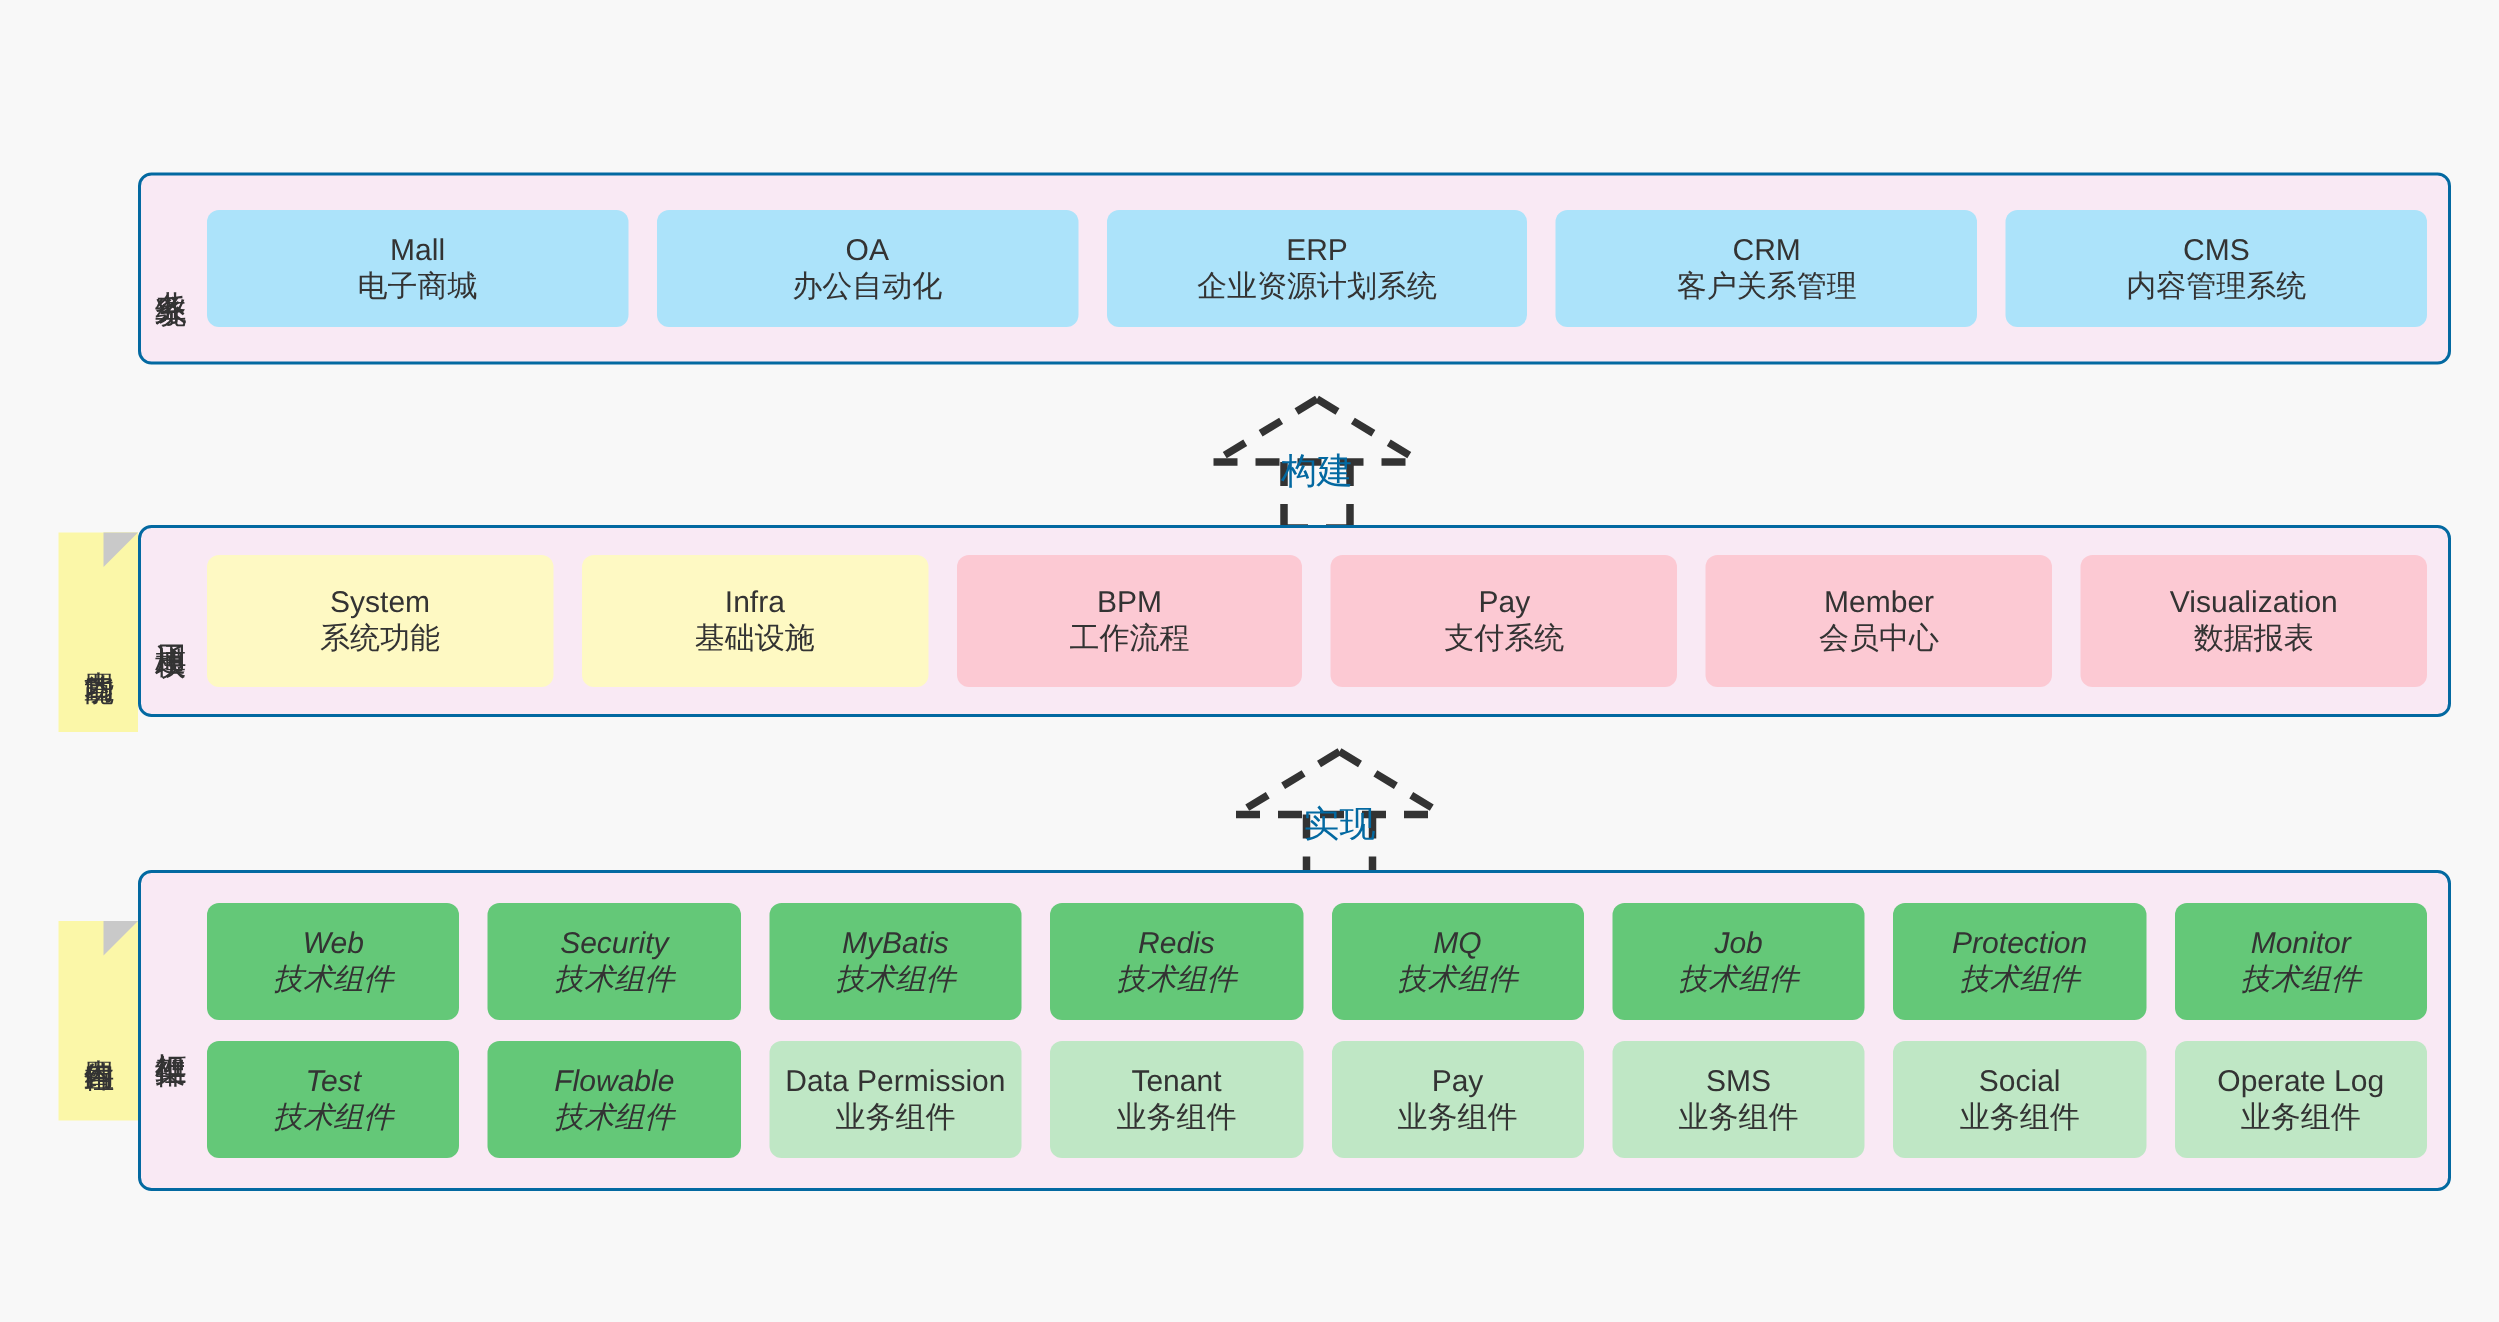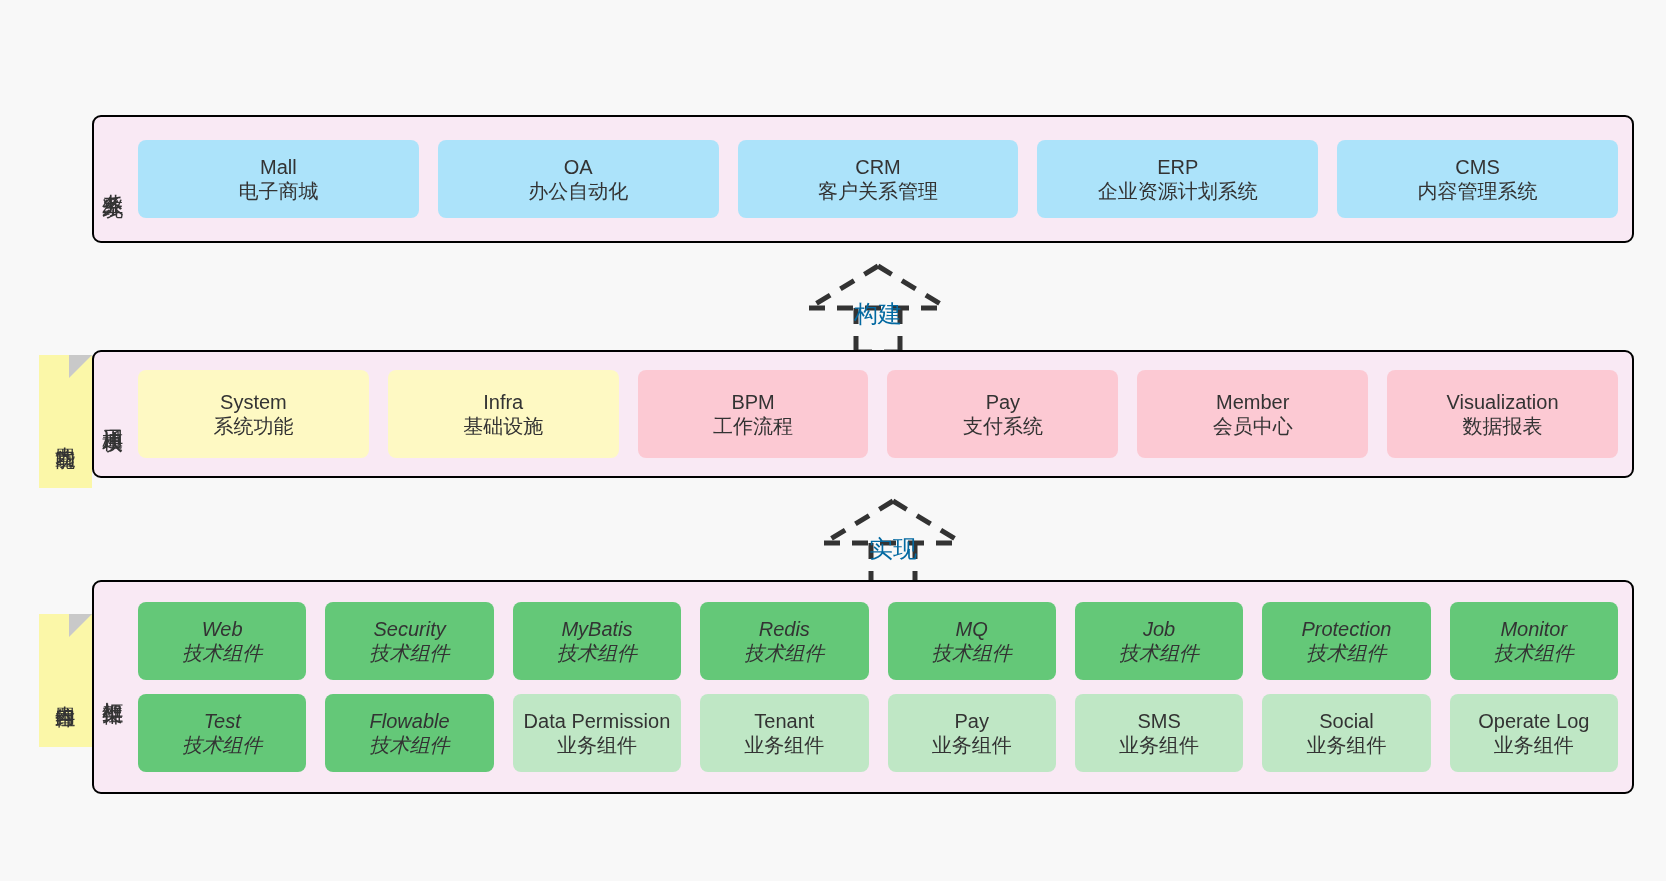--- a/index.html
+++ b/index.html
@@ -14,21 +14,21 @@
     color: #333333;
     overflow: hidden;
     position: relative;
   }
 
   
   .layer {
     position: absolute;
     box-sizing: border-box;
     background: #f9e9f4;
-    border: 2px solid #000000;
+    border: 2px solid #0369a1;
     border-radius: 9px;
     display: flex;
     align-items: stretch;
   }
   .layer-title {
     flex: 0 0 auto;
     width: 38px;
     display: flex;
     align-items: center;
     justify-content: center;
@@ -142,26 +142,26 @@
     <div class="row biz-row">
       <div class="card blue">
         <span class="t1">Mall</span>
         <span class="t2">电子商城</span>
       </div>
       <div class="card blue">
         <span class="t1">OA</span>
         <span class="t2">办公自动化</span>
       </div>
       <div class="card blue">
+        <span class="t1">ERP</span>
+        <span class="t2">企业资源计划系统</span>
+      </div>
+      <div class="card blue">
         <span class="t1">CRM</span>
         <span class="t2">客户关系管理</span>
-      </div>
-      <div class="card blue">
-        <span class="t1">ERP</span>
-        <span class="t2">企业资源计划系统</span>
       </div>
       <div class="card blue">
         <span class="t1">CMS</span>
         <span class="t2">内容管理系统</span>
       </div>
     </div>
   </div>
 </div>
 
 <div class="arrow" style="left:803px; top:262px;">

